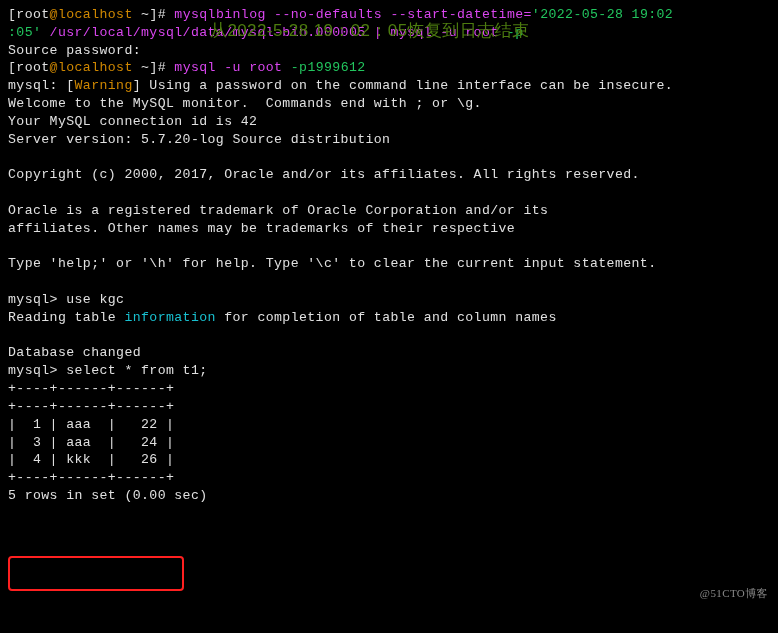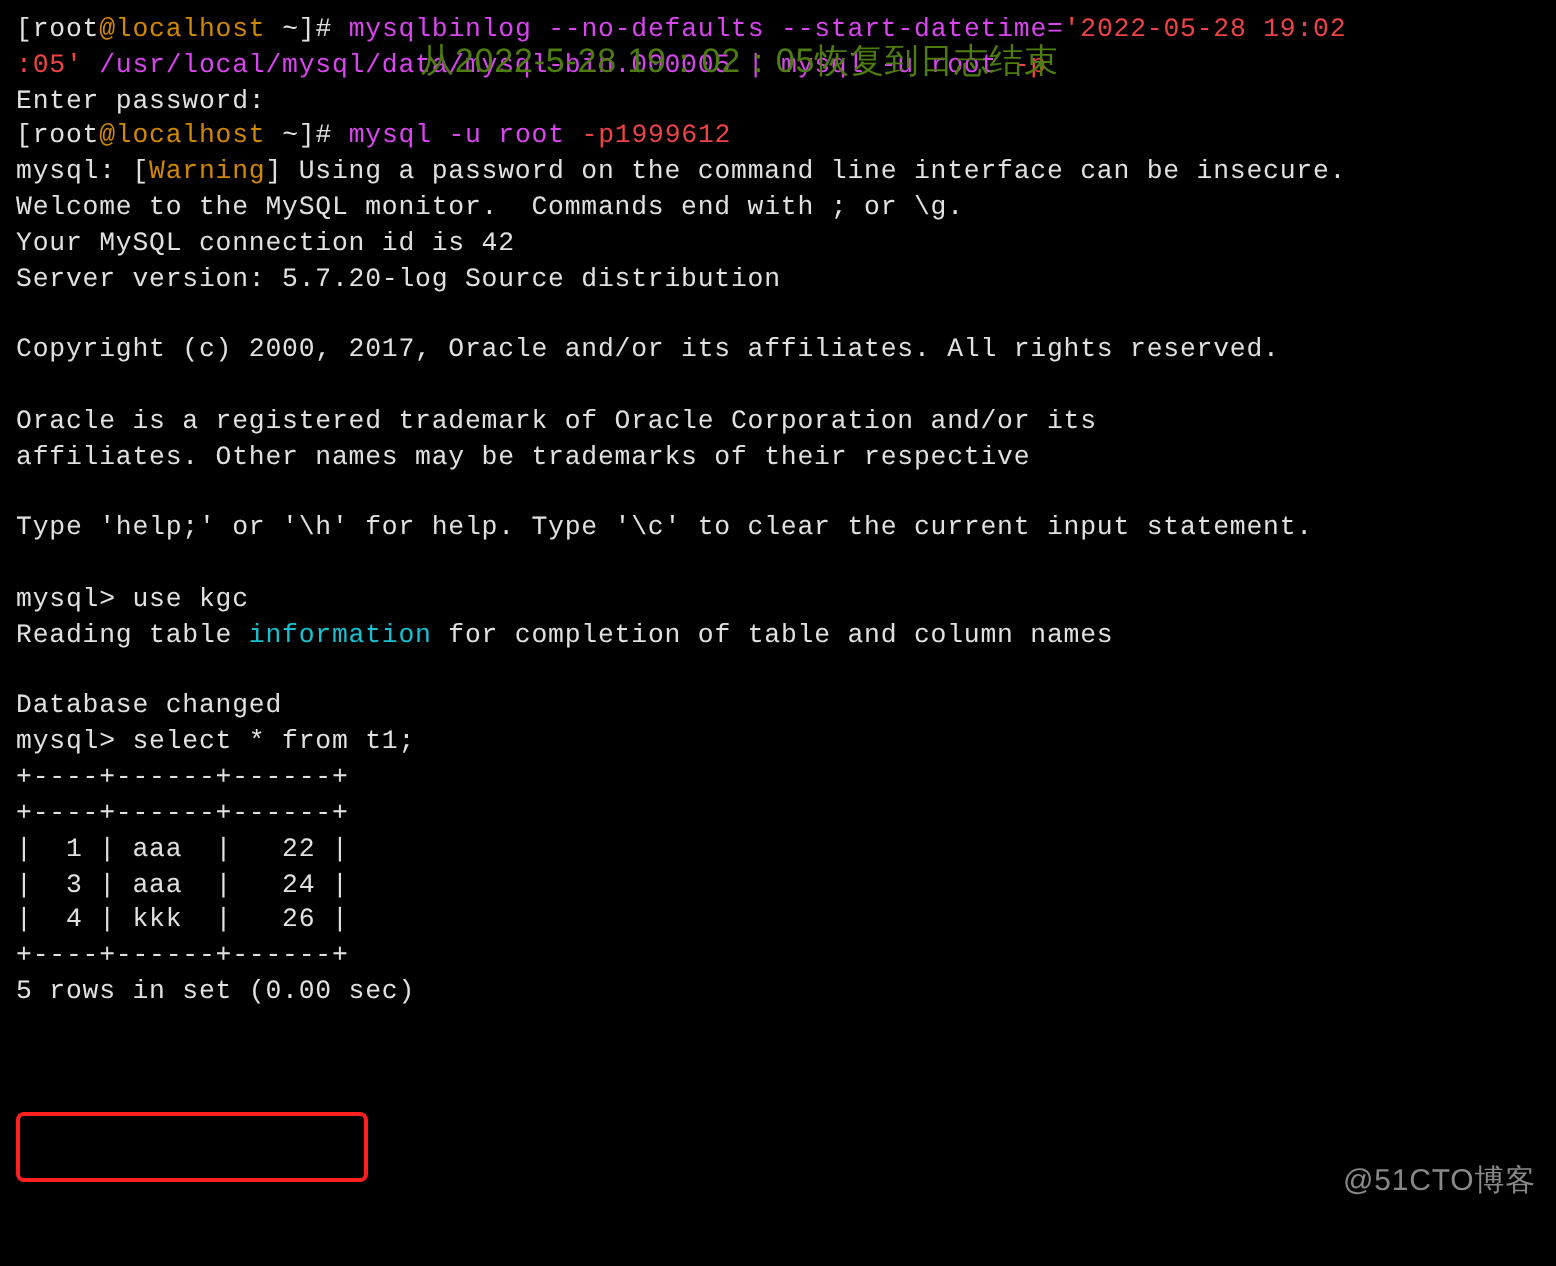--- a/index.html
+++ b/index.html
@@ -22,21 +22,21 @@
     .line {
       white-space: pre;
       color: #e0e0e0;
     }
     .bracket { color: #e0e0e0; }
     .user-root { color: #e0e0e0; }
     .host { color: #d08800; }
     .path { color: #e0e0e0; }
     .prompt { color: #e0e0e0; }
     .cmd { color: #d946ef; }
-    .val { color: #ef4444; text-align: center; }
+    .val { color: #22c55e; text-align: center; }
     .cyan { color: #18c0d0; }
     .warn { color: #d08800; }
     .annotation {
       color: #4d7c0f;
       font-family: sans-serif;
       font-size: 17px;
       position: absolute;
       top: 20px;
       left: 210px;
       font-weight: 500;
@@ -48,32 +48,32 @@
       left: 8px;
       top: 556px;
       width: 176px;
       height: 35px;
     }
     .watermark {
       position: absolute;
       right: 10px;
       bottom: 32px;
       color: #888;
-      font-size: 15px;
-      font-family: Liberation Sans, sans-serif;
+      font-size: 11px;
+      font-family: Liberation Serif, serif;
     }
   </style>
 </head>
 <body>
 
 <div>
 
 <div class="line"><span class="bracket">[</span><span class="user-root">root</span><span class="host">@</span><span class="host">localhost</span><span class="path"> ~</span><span class="prompt">]# </span><span class="cmd">mysqlbinlog --no-defaults --start-datetime=</span><span class="val">'2022-05-28 19:02</span></div>
 <div class="line"><span class="val">:05'</span><span class="cmd"> /usr/local/mysql/data/mysql-bin.000005 | mysql -u root </span><span class="val">-p</span></div>
-<div class="line">Enter password:</div>
+<div class="line">Source password:</div>
 <div class="line"><span class="bracket">[</span><span class="user-root">root</span><span class="host">@</span><span class="host">localhost</span><span class="path"> ~</span><span class="prompt">]# </span><span class="cmd">mysql -u root </span><span class="val">-p1999612</span></div>
 <div class="line"><span>mysql: [</span><span class="warn">Warning</span><span>] Using a password on the command line interface can be insecure.</span></div>
 <div class="line">Welcome to the MySQL monitor.  Commands end with ; or \g.</div>
 <div class="line">Your MySQL connection id is 42</div>
 <div class="line">Server version: 5.7.20-log Source distribution</div>
 <div class="line">&nbsp;</div>
 <div class="line">Copyright (c) 2000, 2017, Oracle and/or its affiliates. All rights reserved.</div>
 <div class="line">&nbsp;</div>
 <div class="line">Oracle is a registered trademark of Oracle Corporation and/or its</div>
 <div class="line">affiliates. Other names may be trademarks of their respective</div>

